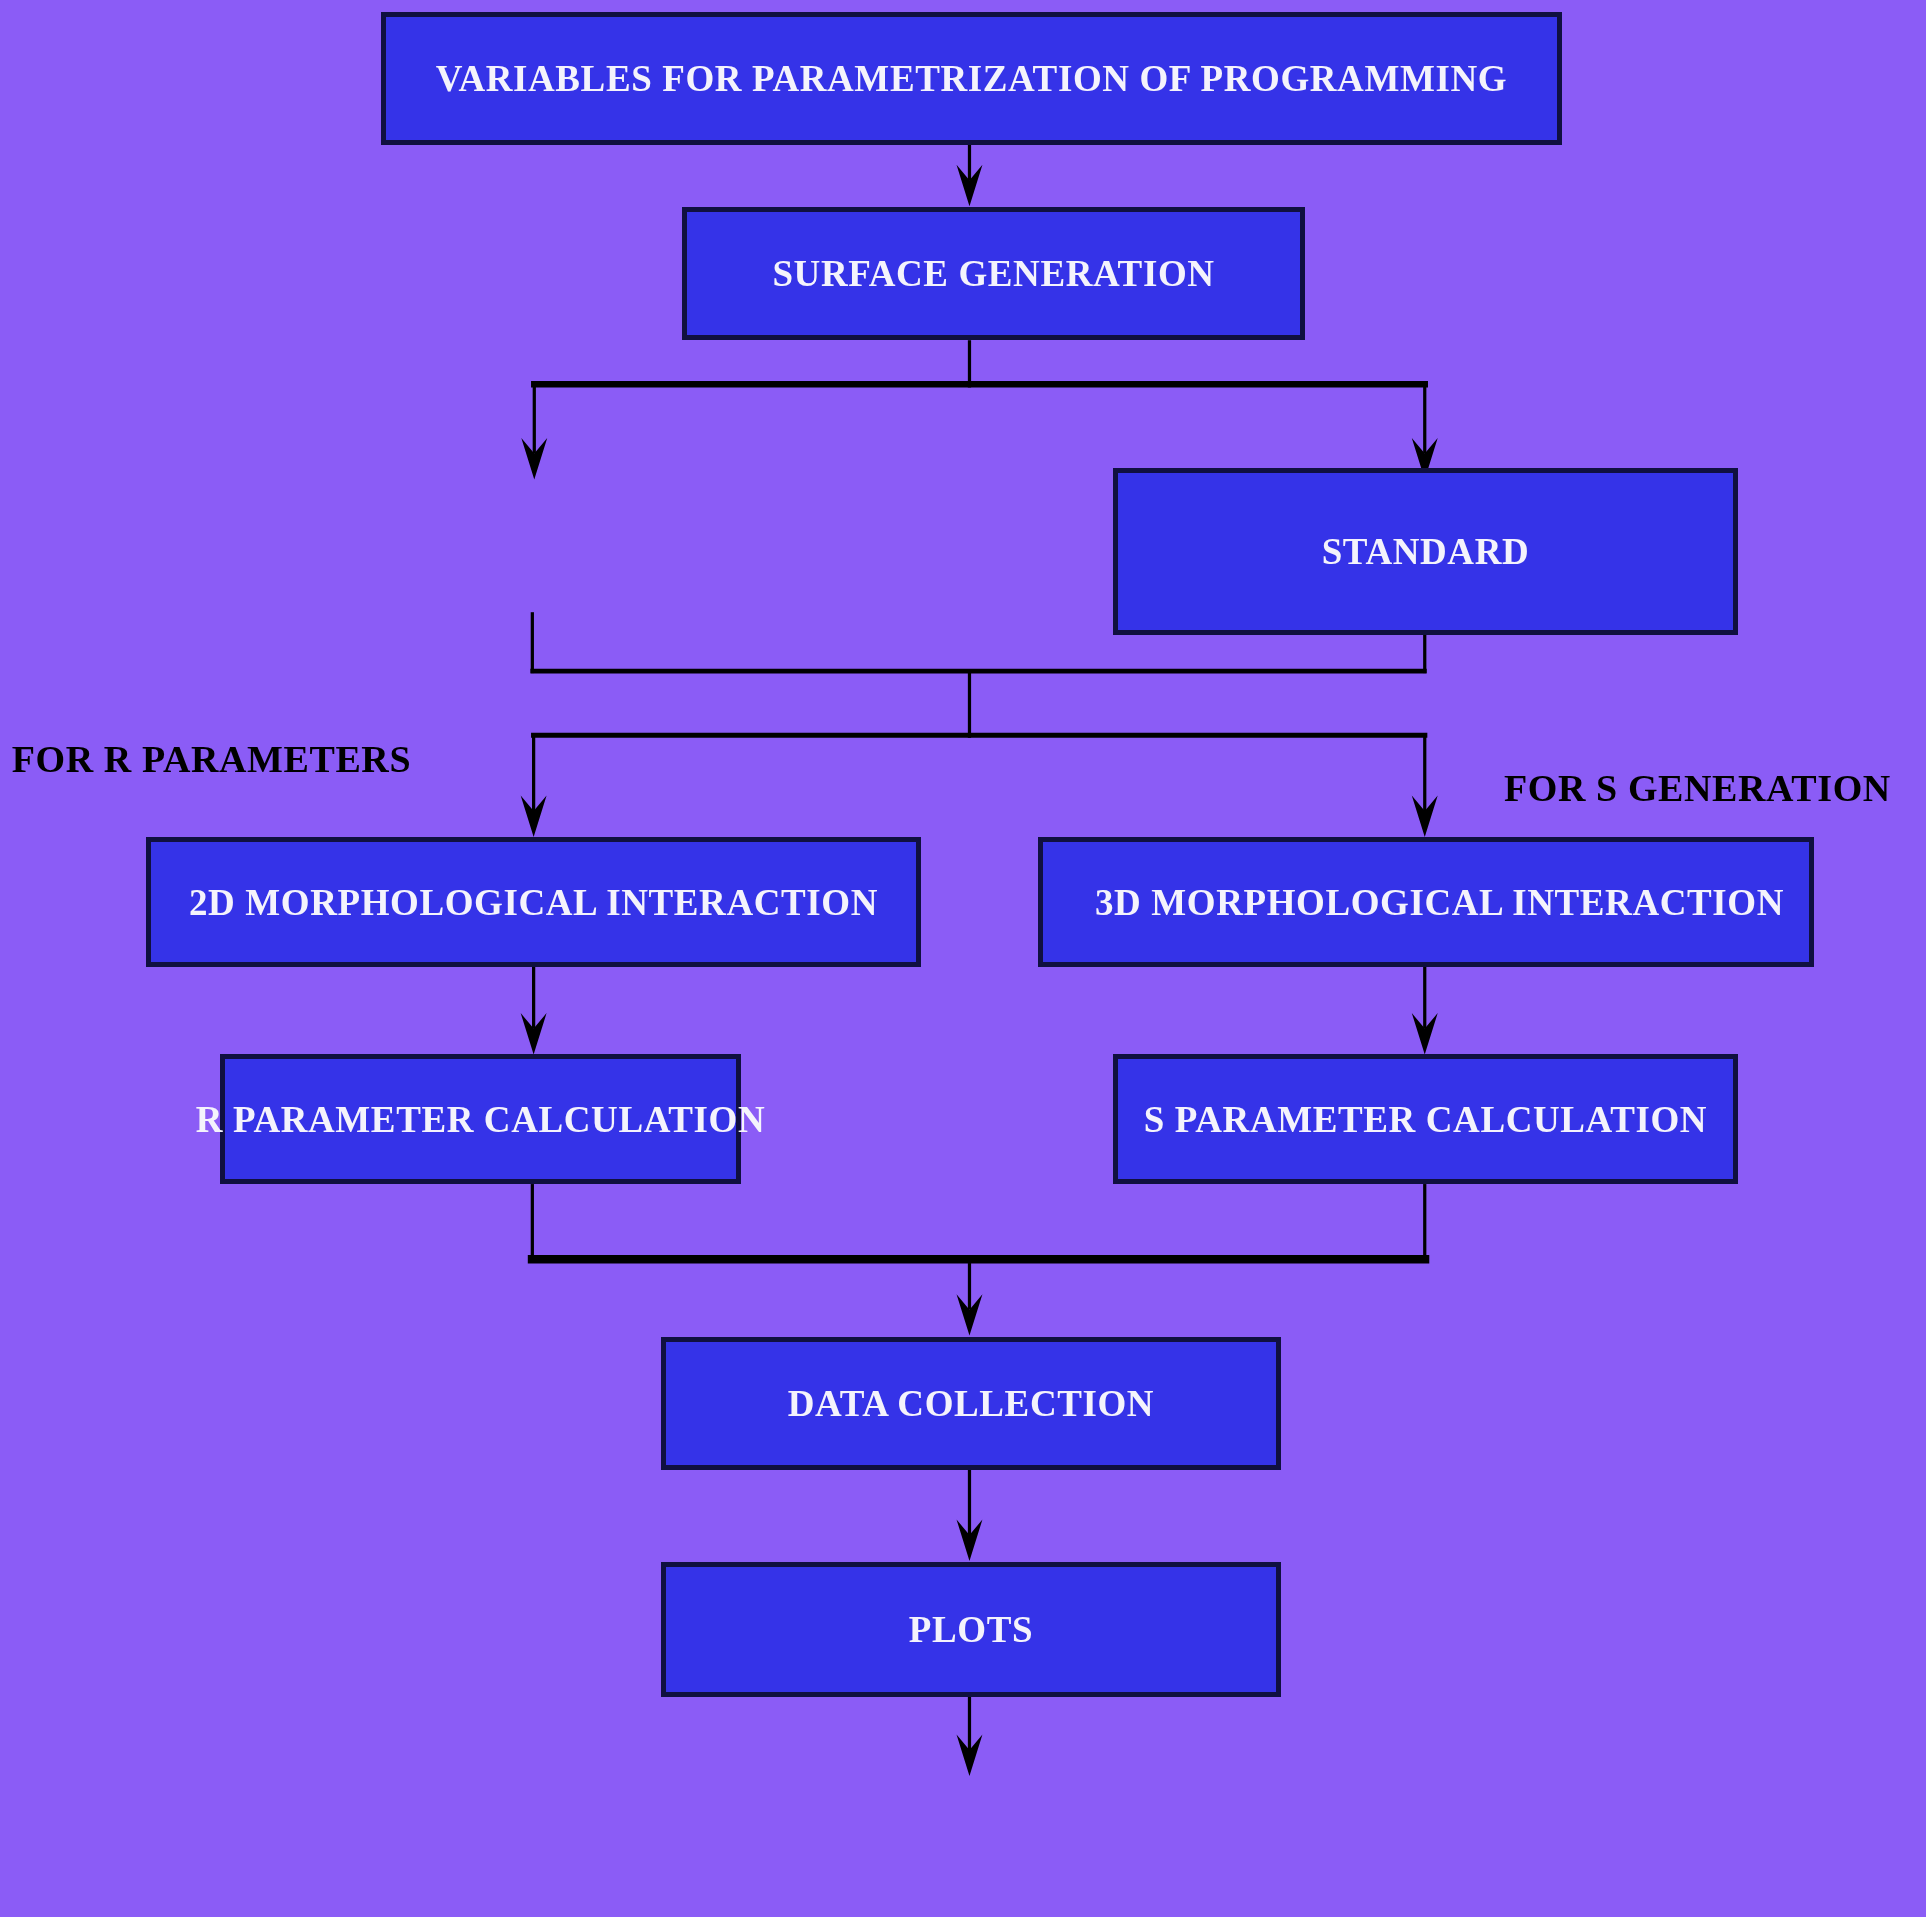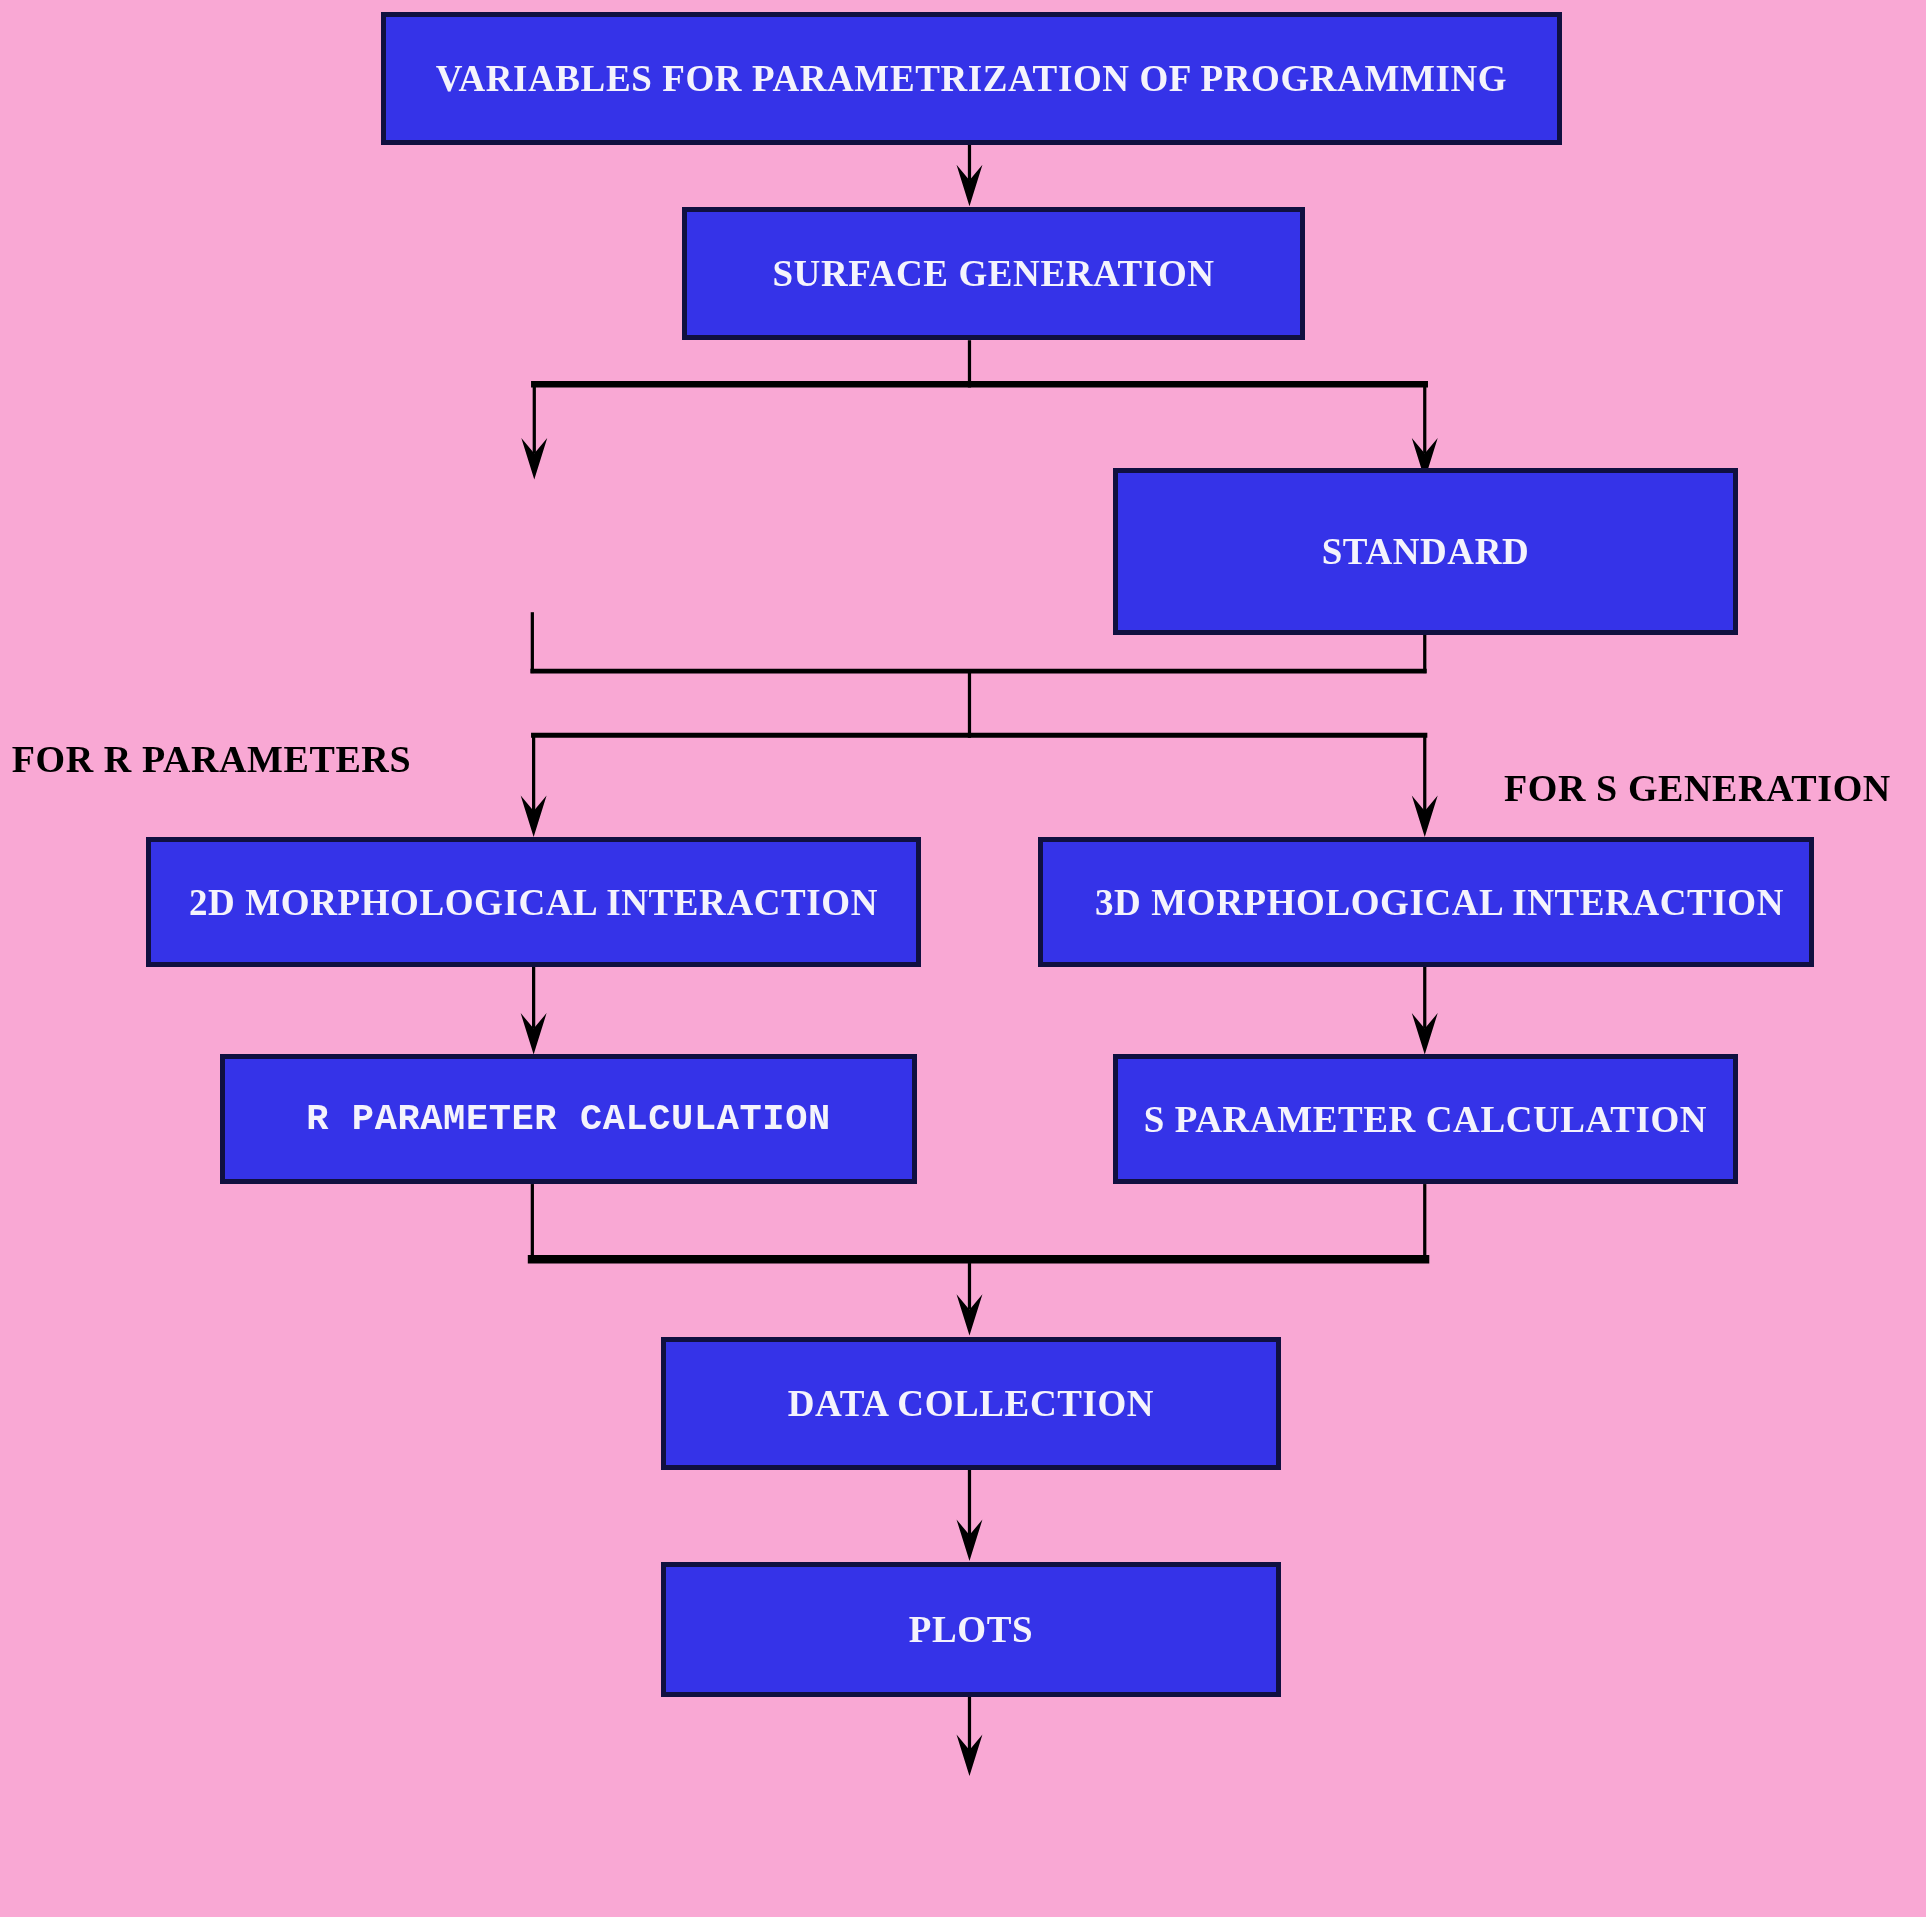--- a/index.html
+++ b/index.html
@@ -1,19 +1,19 @@
 <!DOCTYPE html>
 <html style="font-size:10.4px"><head>
 <meta charset="utf-8">
 <style>
   html,body{margin:0;padding:0;background:#ffffff;}
   #canvas{
     position:relative;
     width:1926px;height:1918px;
-    background:#f9a8d4;
+    background:#8b5cf6;
     font-family:"Liberation Serif", serif;
     overflow:hidden;
   }
   #connector-layer{
     position:absolute;left:0;top:0;width:1926px;height:1918px;
     z-index:1;
   }
   .flow-box{
     position:absolute;
     z-index:2;
@@ -106,21 +106,21 @@
   </div>
 
   <div class="flow-box" style="left:146px;top:837px;width:775px;height:130px;">
     <span>2D MORPHOLOGICAL INTERACTION</span>
   </div>
 
   <div class="flow-box" style="left:1038px;top:837px;width:776px;height:130px;padding-left:27px;">
     <span>3D MORPHOLOGICAL INTERACTION</span>
   </div>
 
-  <div class="flow-box" style="left:220px;top:1054px;width:697px;height:130px;font-family:Liberation Mono, monospace;">
+  <div class="flow-box" style="left:220px;top:1054px;width:521px;height:130px;">
     <span>R PARAMETER CALCULATION</span>
   </div>
 
   <div class="flow-box" style="left:661px;top:1337px;width:620px;height:133px;">
     <span>DATA COLLECTION</span>
   </div>
 
   <div class="flow-box" style="left:1113px;top:1054px;width:625px;height:130px;">
     <span>S PARAMETER CALCULATION</span>
   </div>

